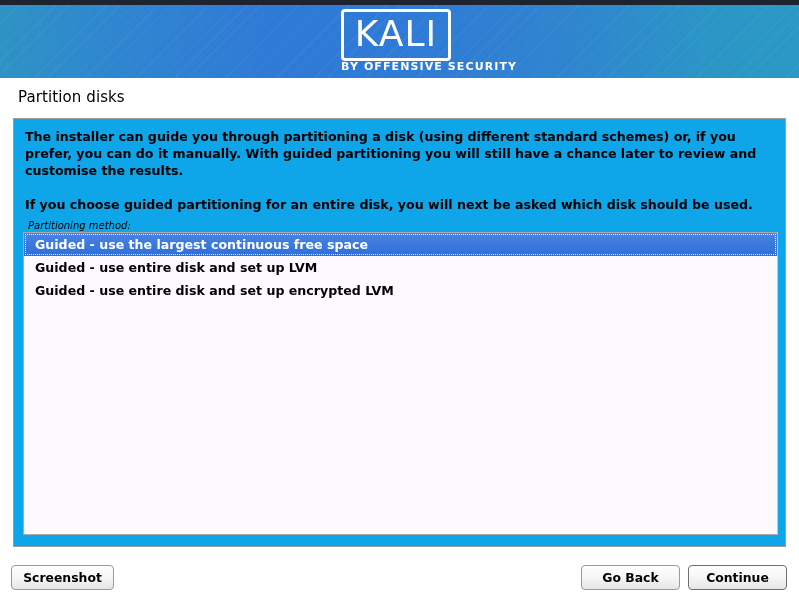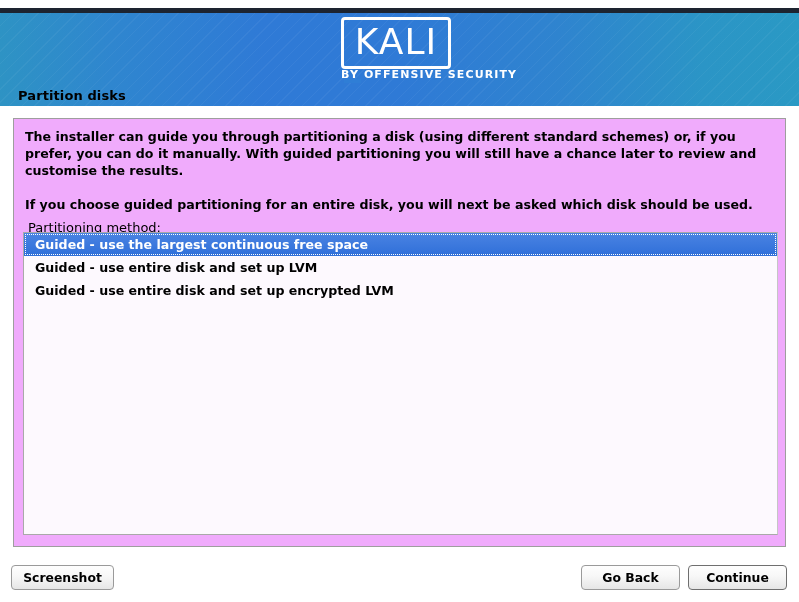--- a/index.html
+++ b/index.html
@@ -13,23 +13,23 @@
     height: 602px;
     overflow: hidden;
     font-family: "DejaVu Sans", "Liberation Sans", sans-serif;
     color: #000000;
     position: relative;
   }
 
   
   .banner {
     position: absolute;
-    left: 0; top: 8px;
+    left: 0; top: 0;
     width: 799px;
-    height: 98px;
+    height: 78px;
     overflow: hidden;
     background:
       linear-gradient(90deg,
         #2e93c4 0%,
         #2f86cf 14%,
         #2f7ad6 33%,
         #2f7ad6 50%,
         #2f84cf 70%,
         #2b95c6 88%,
         #2a99c4 100%);
@@ -115,55 +115,56 @@
     font-weight: 700;
     letter-spacing: 1.1px;
     white-space: nowrap;
   }
 
   
   .page-title {
     position: absolute;
     left: 18px;
     top: 88px;
-    font-size: 13px;
-    font-weight: 700;
+    font-size: 15px;
+    font-weight: 400;
     letter-spacing: 0.1px;
   }
 
   
   .panel {
     position: absolute;
     left: 13px;
     top: 118px;
     width: 773px;
     height: 429px;
     box-sizing: border-box;
     border: 1px solid #9e9e9e;
-    background: #f0abfc;
+    background: #0ea5e9;
   }
   .panel-inner {
     position: absolute;
     left: 0; top: 0; right: 0; bottom: 0;
     padding: 9px 9px 0 9px;
     box-sizing: border-box;
   }
 
   .para {
     font-size: 12.6px;
     font-weight: 700;
     line-height: 1.36;
     margin: 0 0 0 0;
     padding: 0 4px 0 2px;
   }
   .para.second {
     margin-top: 17px;
   }
   .field-label {
-    font-size: 13px;
+    font-size: 10px;
+    font-style: italic;
     font-weight: 400;
     margin: 6px 0 4px 5px;
   }
 
   
   .listbox {
     position: absolute;
     left: 9px;
     top: 113px;
     width: 755px;

